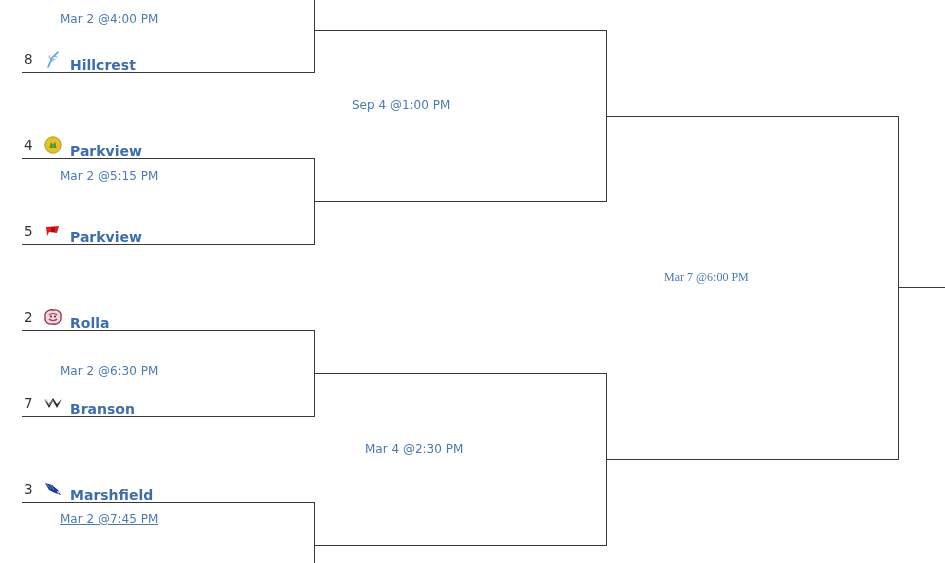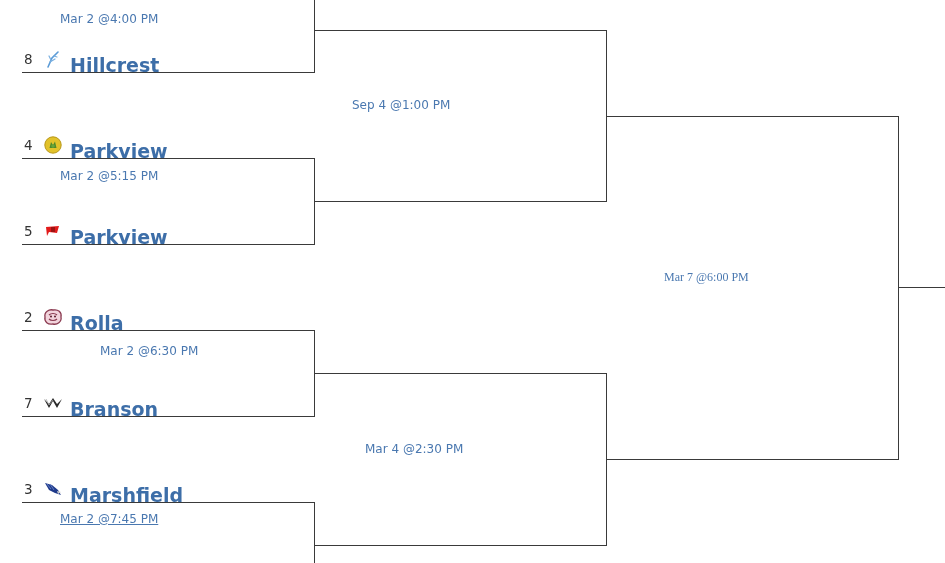--- a/index.html
+++ b/index.html
@@ -43,21 +43,21 @@
       width: 22px;
       height: 20px;
       margin-left: 4px;
       margin-right: 6px;
       display: inline-flex;
       align-items: center;
       justify-content: center;
     }
     .logo svg { display: block; }
     .name {
-      font-size: 19px;
+      font-size: 14px;
       font-weight: bold;
       color: #3d6ea8;
       margin-top: 12px;
     }
     .gametime {
       position: absolute;
       font-size: 12px;
       color: #4a78b0;
       white-space: nowrap;
       cursor: pointer;
@@ -88,21 +88,21 @@
 <div class="line-h" style="left:606px; top:116px; width:293px;"></div>
 
 <div class="line-v" style="left:606px; top:373px; height:173px;"></div>
 <div class="line-h" style="left:606px; top:459px; width:293px;"></div>
 
 <div class="line-v" style="left:898px; top:116px; height:344px;"></div>
 <div class="line-h" style="left:898px; top:287px; width:50px;"></div>
 
 <div class="gametime" style="left:60px; top:12px;">Mar 2 @4:00 PM</div>
 <div class="gametime" style="left:60px; top:169px;">Mar 2 @5:15 PM</div>
-<div class="gametime" style="left:60px; top:344px;margin-left:40px;">Mar 2 @6:30 PM</div>
+<div class="gametime" style="left:60px; top:364px;">Mar 2 @6:30 PM</div>
 <div class="gametime" style="left:60px; top:512px;text-decoration:underline;">Mar 2 @7:45 PM</div>
 
 <div class="gametime" style="left:352px; top:98px;">Sep 4 @1:00 PM</div>
 <div class="gametime" style="left:365px; top:442px;">Mar 4 @2:30 PM</div>
 <div class="gametime" style="left:664px; top:270px;font-family:Liberation Serif, serif;">Mar 7 @6:00 PM</div>
 
 <div class="team" style="top:48px;">
   <span class="seed">8</span>
   <span class="logo">
     <svg width="16" height="18" viewBox="0 0 16 18">

